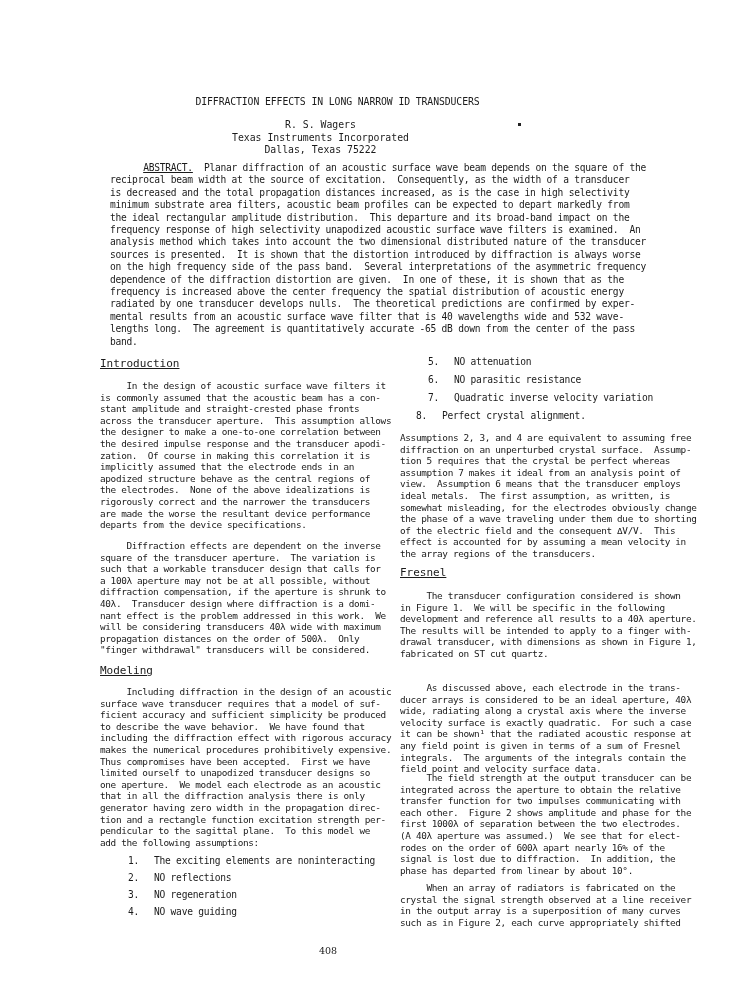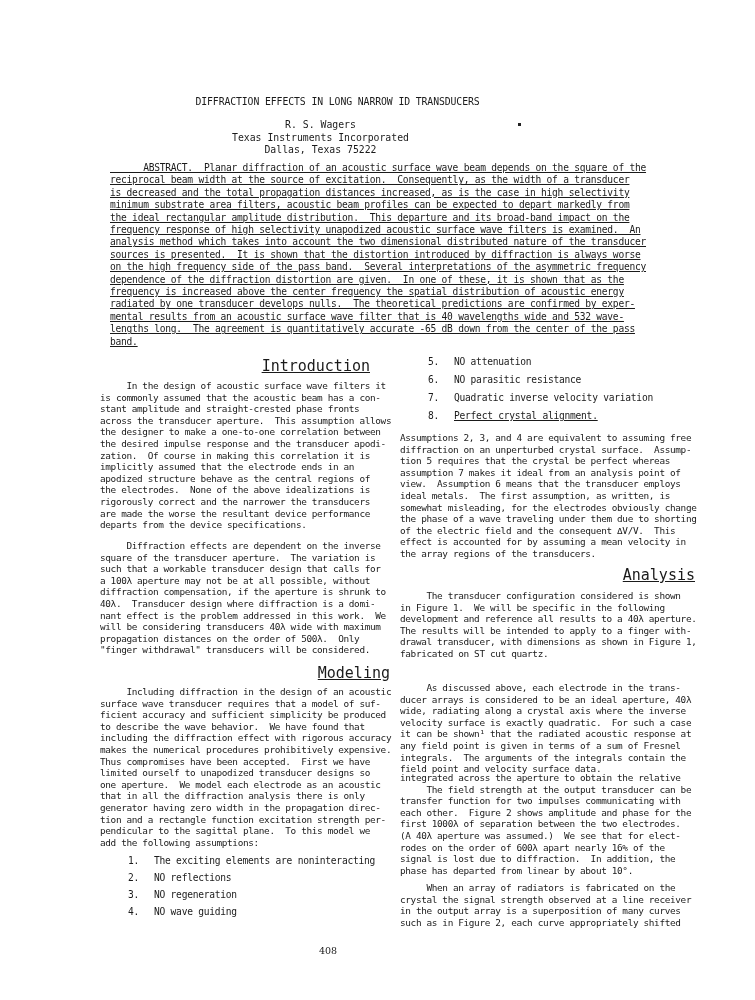--- a/index.html
+++ b/index.html
@@ -4,24 +4,24 @@
 <style>
   html, body { margin: 0; padding: 0; background: #ffffff; }
   body {
     width: 755px; height: 1000px; position: relative; overflow: hidden;
     font-family: "DejaVu Sans Mono", "Liberation Mono", monospace;
     color: #1a1a1a;
   }
   .title { position: absolute; left: 0; width: 675px; top: 96px; text-align: center; font-size: 9.8px; letter-spacing: -0.1px; }
   .author-block { position: absolute; left: 0; width: 641px; top: 119px; text-align: center; font-size: 9.8px; line-height: 12.5px; }
   .author-block div { white-space: pre; }
-  .abstract { position: absolute; left: 110px; top: 162px; width: 540px; font-size: 9.6px; line-height: 12.4px; letter-spacing: -0.25px; text-decoration: underline; }
+  .abstract { position: absolute; left: 110px; top: 162px; width: 540px; font-size: 9.6px; line-height: 12.4px; letter-spacing: -0.25px; }
   .abstract .line { white-space: pre; }
   .u { text-decoration: underline; }
-  .heading { position: absolute; text-align: right; font-size: 15px; text-decoration: underline; }
+  .heading { position: absolute; text-align: left; font-size: 11px; text-decoration: underline; }
   .col { position: absolute; font-size: 9.4px; line-height: 11.6px; letter-spacing: -0.35px; }
   .col .line { white-space: pre; }
   .list-item { position: absolute; font-size: 9.6px; letter-spacing: -0.25px; white-space: pre; }
   .list-item .num { display: inline-block; width: 26px; }
   .pageno { position: absolute; top: 945px; left: 0; width: 656px; text-align: center; font-family: "DejaVu Serif", serif; font-size: 9.5px; }
   .dot { position: absolute; left: 518px; top: 123px; width: 3px; height: 3px; background: #222; }
 </style>
 </head>
 <body>
 
@@ -102,37 +102,37 @@
 </div>
 
 <div class="list-item" style="left:128px; top:855px;"><span class="num">1.</span><span>The exciting elements are noninteracting</span></div>
 <div class="list-item" style="left:128px; top:872px;"><span class="num">2.</span><span>NO reflections</span></div>
 <div class="list-item" style="left:128px; top:889px;"><span class="num">3.</span><span>NO regeneration</span></div>
 <div class="list-item" style="left:128px; top:906px;"><span class="num">4.</span><span>NO wave guiding</span></div>
 
 <div class="list-item" style="left:428px; top:356px;"><span class="num">5.</span><span>NO attenuation</span></div>
 <div class="list-item" style="left:428px; top:374px;"><span class="num">6.</span><span>NO parasitic resistance</span></div>
 <div class="list-item" style="left:428px; top:392px;"><span class="num">7.</span><span>Quadratic inverse velocity variation</span></div>
-<div class="list-item" style="left:428px; top:410px;text-decoration:underline;"><span class="num">8.</span><span>Perfect crystal alignment.</span></div>
+<div class="list-item" style="left:416px; top:410px;"><span class="num">8.</span><span>Perfect crystal alignment.</span></div>
 
 <div class="col" style="left:400px; top:432px; width:295px;">
   <div class="line">Assumptions 2, 3, and 4 are equivalent to assuming free</div>
   <div class="line">diffraction on an unperturbed crystal surface.  Assump-</div>
   <div class="line">tion 5 requires that the crystal be perfect whereas</div>
   <div class="line">assumption 7 makes it ideal from an analysis point of</div>
   <div class="line">view.  Assumption 6 means that the transducer employs</div>
   <div class="line">ideal metals.  The first assumption, as written, is</div>
   <div class="line">somewhat misleading, for the electrodes obviously change</div>
   <div class="line">the phase of a wave traveling under them due to shorting</div>
   <div class="line">of the electric field and the consequent ΔV/V.  This</div>
   <div class="line">effect is accounted for by assuming a mean velocity in</div>
   <div class="line">the array regions of the transducers.</div>
 </div>
 
-<div class="heading" style="left:400px; width:295px; top:566px;">Analysis</div>
+<div class="heading" style="left:400px; width:295px; top:566px;">Fresnel</div>
 
 <div class="col" style="left:400px; top:590px; width:295px;">
   <div class="line">     The transducer configuration considered is shown</div>
   <div class="line">in Figure 1.  We will be specific in the following</div>
   <div class="line">development and reference all results to a 40λ aperture.</div>
   <div class="line">The results will be intended to apply to a finger with-</div>
   <div class="line">drawal transducer, with dimensions as shown in Figure 1,</div>
   <div class="line">fabricated on ST cut quartz.</div>
 </div>
 
@@ -141,22 +141,22 @@
   <div class="line">ducer arrays is considered to be an ideal aperture, 40λ</div>
   <div class="line">wide, radiating along a crystal axis where the inverse</div>
   <div class="line">velocity surface is exactly quadratic.  For such a case</div>
   <div class="line">it can be shown¹ that the radiated acoustic response at</div>
   <div class="line">any field point is given in terms of a sum of Fresnel</div>
   <div class="line">integrals.  The arguments of the integrals contain the</div>
   <div class="line">field point and velocity surface data.</div>
 </div>
 
 <div class="col" style="left:400px; top:772px; width:295px;">
+  <div class="line">     The field strength at the output transducer can be</div>
   <div class="line">integrated across the aperture to obtain the relative</div>
-  <div class="line">     The field strength at the output transducer can be</div>
   <div class="line">transfer function for two impulses communicating with</div>
   <div class="line">each other.  Figure 2 shows amplitude and phase for the</div>
   <div class="line">first 1000λ of separation between the two electrodes.</div>
   <div class="line">(A 40λ aperture was assumed.)  We see that for elect-</div>
   <div class="line">rodes on the order of 600λ apart nearly 16% of the</div>
   <div class="line">signal is lost due to diffraction.  In addition, the</div>
   <div class="line">phase has departed from linear by about 10°.</div>
 </div>
 
 <div class="col" style="left:400px; top:882px; width:295px;">

